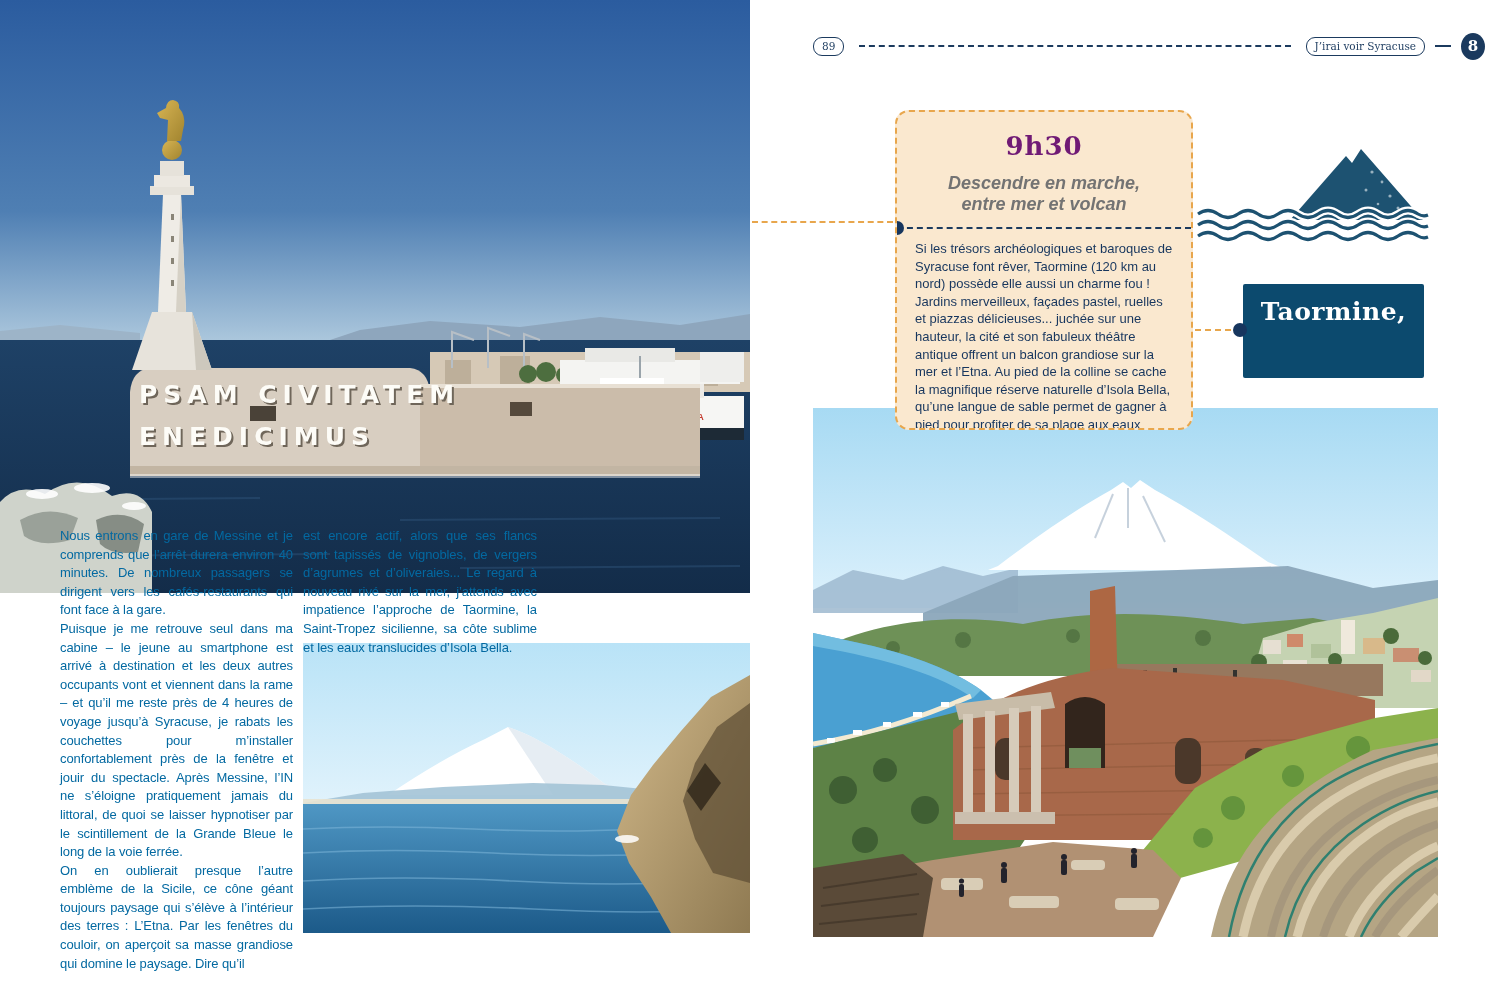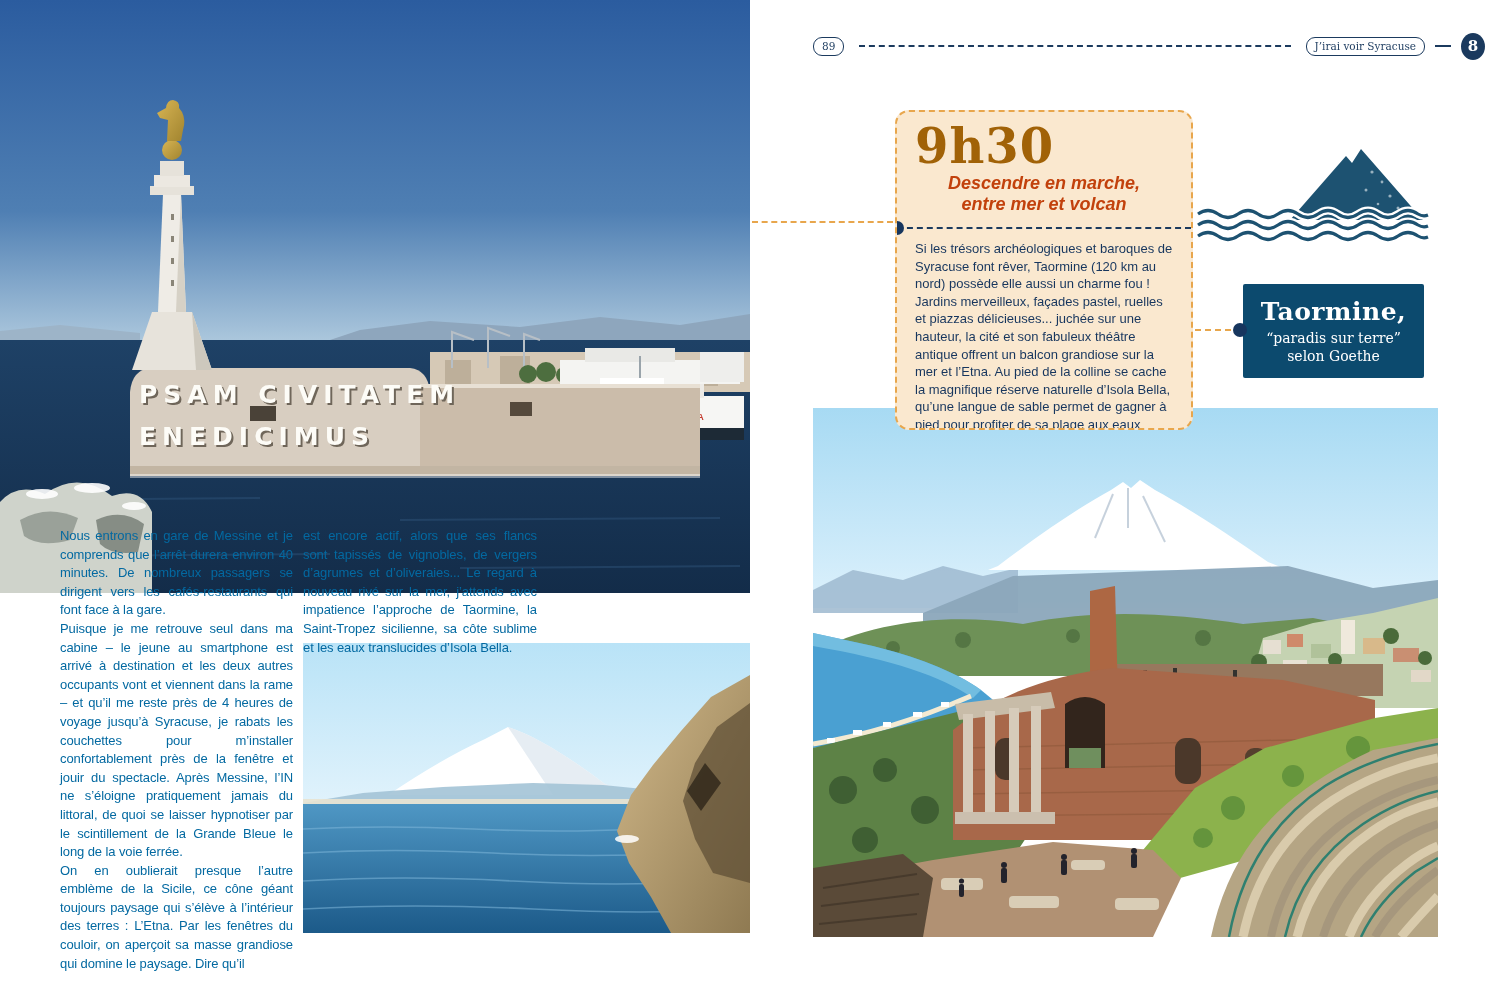--- a/index.html
+++ b/index.html
@@ -32,23 +32,23 @@
   .col{position:absolute;top:527px;z-index:3;text-align:justify;color:#0369a1;
        font-size:13px;line-height:18.6px;letter-spacing:-0.1px;}
   .col p{margin:0;}
   #col1{left:60px;width:233px;}
   #col2{left:303px;width:234px;}
 
   
   .time-card{position:absolute;left:895px;top:110px;width:298px;height:320px;z-index:2;
       background:#fae8cf;border:2px dashed #e8a64c;border-radius:14px;box-sizing:border-box;
       padding:12px 18px;overflow:hidden;}
-  .time{font-family:"DejaVu Serif",serif;font-weight:bold;font-size:48px;letter-spacing:1px;
-      color:#a16207;line-height:44px;}
-  .sub{margin-top:5px;text-align:center;color:#c2410c;font-style:italic;font-weight:bold;
+  .time{font-family:"DejaVu Serif",serif;font-weight:bold;font-size:26px;letter-spacing:1px;
+      color:#701a75;text-align:center;line-height:44px;}
+  .sub{margin-top:5px;text-align:center;color:#737373;font-style:italic;font-weight:bold;
       font-size:18px;line-height:21px;}
   .sep{position:relative;margin:12px -18px 0 -18px;border-top:2px dashed #1b3a5e;height:0;}
   .sep .dot{position:absolute;left:-7px;top:-8px;width:14px;height:14px;border-radius:50%;background:#17365e;}
   .tc-body{margin-top:11px;color:#17365e;font-size:13px;line-height:17.6px;text-align:left;}
 
   
   .conn{position:absolute;border-top:2px dashed #e8a64c;height:0;z-index:3;}
   #conn-left{left:752px;top:221px;width:141px;}
   #conn-right{left:1195px;top:329px;width:46px;}
   #conn-right .dot2{position:absolute;right:-6px;top:-8px;width:14px;height:14px;border-radius:50%;background:#17365e;}
@@ -411,19 +411,15 @@
         </g>
       <g transform="translate(0,98)">
           <use href="#wv" stroke="#ffffff" stroke-width="8"></use>
           <use href="#wv" stroke="#1d5271" stroke-width="3.2"></use>
         </g>
     </svg>
   </div>
 
   <div class="hl-card">
     <div class="hl-title">Taormine,</div>
-    <div class="hl-sub">
-      <div>“paradis sur terre”</div>
-      <div>selon Goethe</div>
-    </div>
   </div>
 
 </div>
 
 </body></html>

